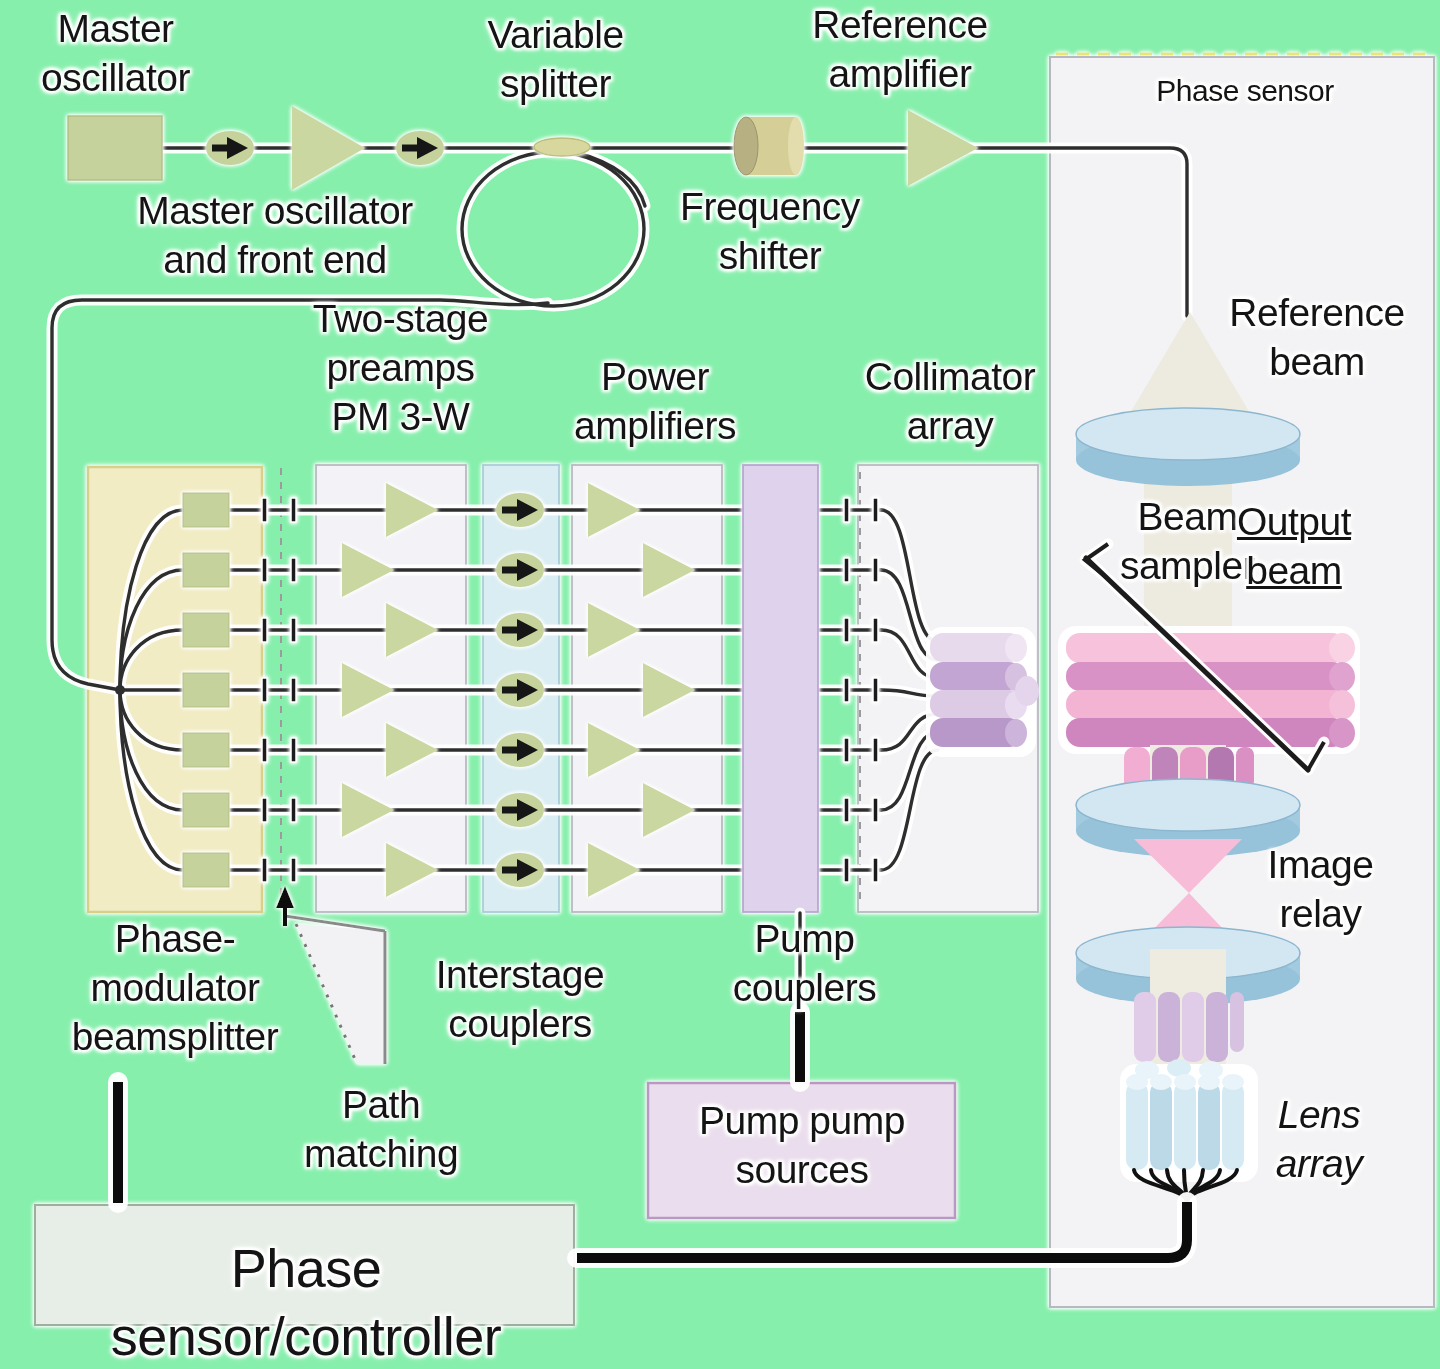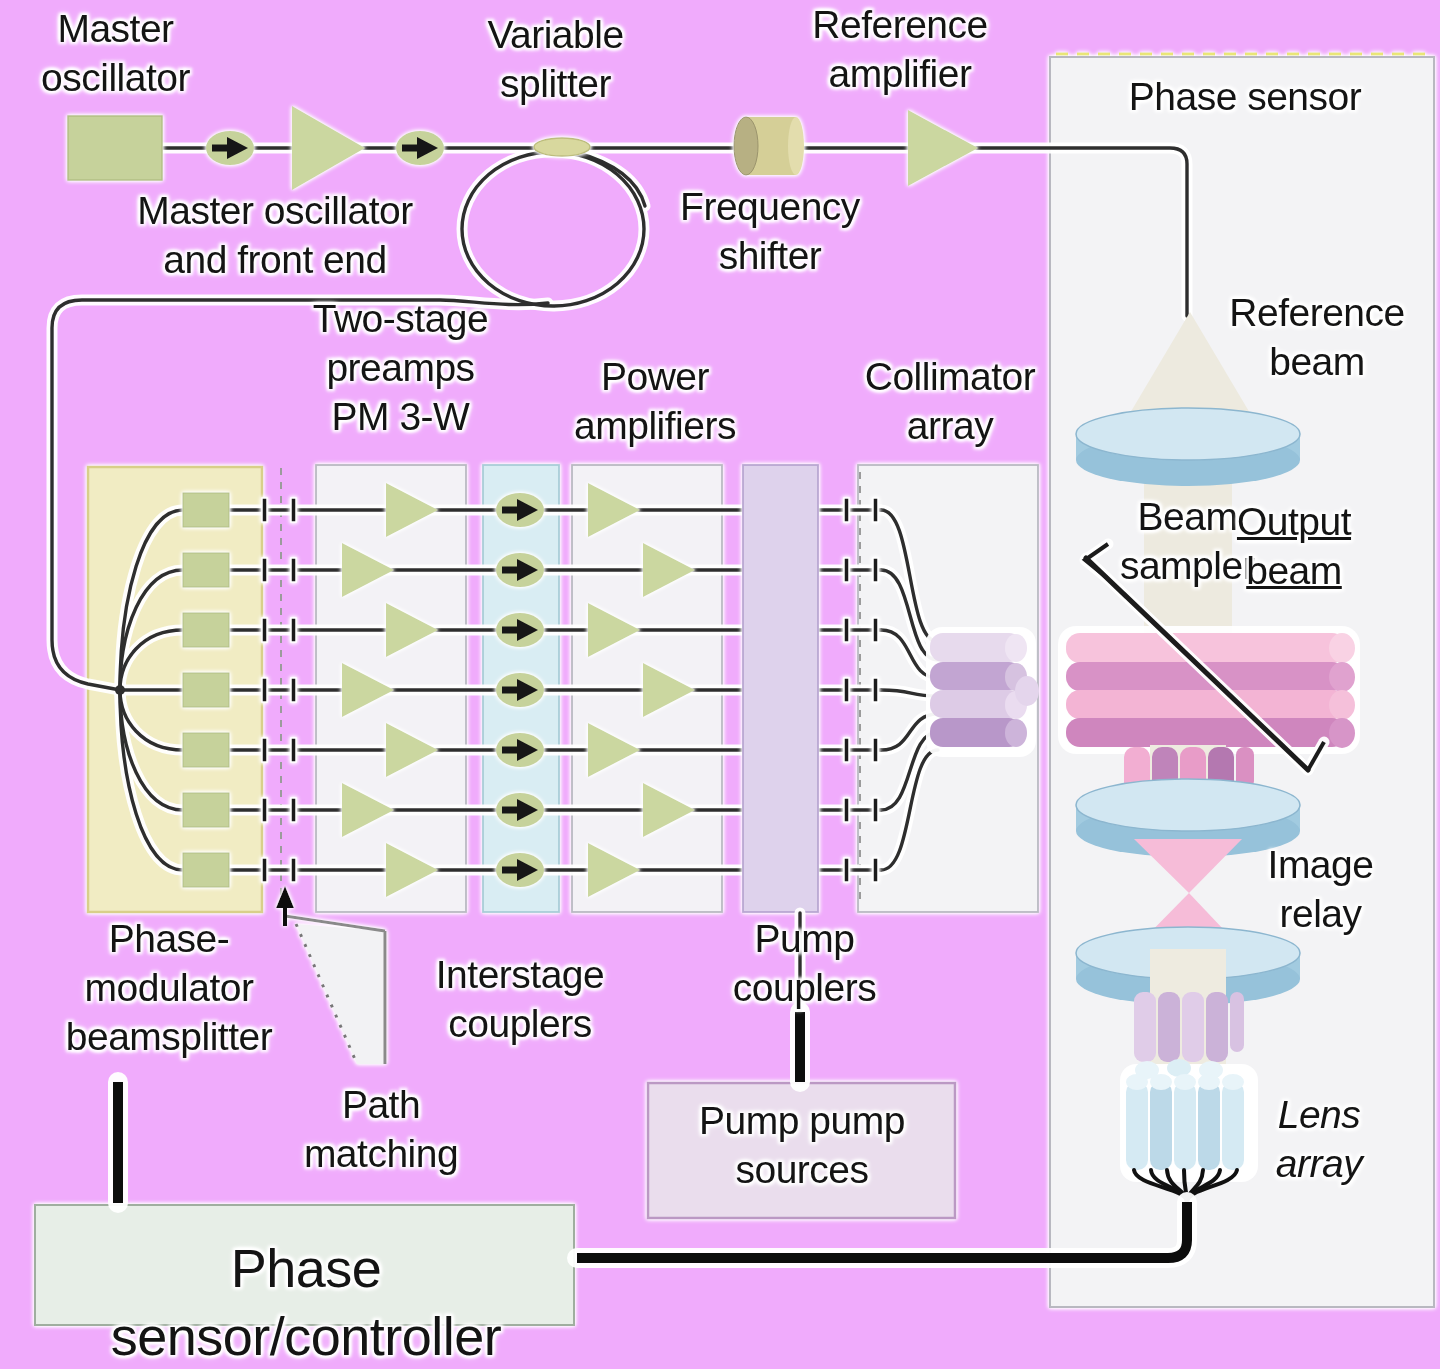--- a/index.html
+++ b/index.html
@@ -1,16 +1,16 @@
 <!DOCTYPE html>
 <html><head>
 <meta charset="utf-8">
 <style>
   html,body{margin:0;padding:0;background:#000;}
-  .stage{position:relative;width:1440px;height:1369px;background:#f0abfc;overflow:hidden;
+  .stage{position:relative;width:1440px;height:1369px;background:#86efac;overflow:hidden;
          font-family:"Liberation Sans","DejaVu Sans",sans-serif;}
   svg{position:absolute;left:0;top:0;}
   .halo{fill:none;stroke:#fff;stroke-width:11;stroke-opacity:.95;stroke-linecap:round;stroke-linejoin:round;}
   .fiber{fill:none;stroke:#2e2e2e;stroke-width:3.4;stroke-linecap:round;stroke-linejoin:round;}
   .halo-t{fill:none;stroke:#fff;stroke-width:20;stroke-opacity:.95;stroke-linecap:round;}
   .thick{fill:none;stroke:#0c0c0c;stroke-width:10;stroke-linecap:butt;}
   .guide{stroke:#9b9b9b;stroke-width:2;stroke-dasharray:7 7;fill:none;}
   .lbl{position:absolute;color:#141414;font-size:39px;line-height:1.26;text-align:center;
        white-space:pre-line;letter-spacing:-.5px;
        text-shadow:0 0 5px #fff,0 0 5px #fff,2px 2px 3px #fff,-2px -2px 3px #fff,
@@ -333,21 +333,21 @@
 <div class="lbl" style="left:8px;top:4px;width:215px;">Master
 oscillator</div>
 <div class="lbl" style="left:448px;top:10px;width:215px;">Variable
 splitter</div>
 <div class="lbl" style="left:790px;top:0px;width:220px;">Reference
 amplifier</div>
 <div class="lbl" style="left:65px;top:186px;width:420px;">Master oscillator
 and front end</div>
 <div class="lbl" style="left:655px;top:176px;width:230px;margin-top:6px;">Frequency
 shifter</div>
-<div class="lbl" style="left:1080px;top:72px;width:330px;font-size:39px;">Phase sensor</div>
+<div class="lbl" style="left:1080px;top:72px;width:330px;font-size:30px;">Phase sensor</div>
 <div class="lbl" style="left:283px;top:294px;width:235px;">Two-stage
 preamps
 PM 3-W</div>
 <div class="lbl" style="left:540px;top:352px;width:230px;">Power
 amplifiers</div>
 <div class="lbl" style="left:835px;top:352px;width:230px;">Collimator
 array</div>
 <div class="lbl" style="left:1198px;top:288px;width:238px;">Reference
 beam</div>
 <div class="lbl" style="left:1080px;top:492px;width:215px;">Beam
@@ -355,21 +355,21 @@
 <div class="lbl" style="left:1208px;top:497px;width:172px;text-decoration:underline;">Output
 beam</div>
 <div class="lbl" style="left:1238px;top:840px;width:165px;">Image
 relay</div>
 <div class="lbl" style="left:1244px;top:1090px;width:150px;font-style:italic;">Lens
 array</div>
 <div class="lbl" style="left:395px;top:914px;width:250px;margin-top:36px;">Interstage
 couplers</div>
 <div class="lbl" style="left:697px;top:914px;width:215px;">Pump
 couplers</div>
-<div class="lbl" style="left:14px;top:914px;width:310px;">Phase-
+<div class="lbl" style="left:20px;top:914px;width:310px;">Phase-
 modulator
 beamsplitter</div>
 <div class="lbl" style="left:262px;top:1080px;width:238px;text-align:center;">Path
 matching</div>
 <div class="lbl" style="left:652px;top:1096px;width:300px;">Pump pump
 sources</div>
 <div class="lbl" style="left:42px;top:1234px;width:528px;font-size:54px;">Phase sensor/controller</div>
 </div>
 
 </body></html>

